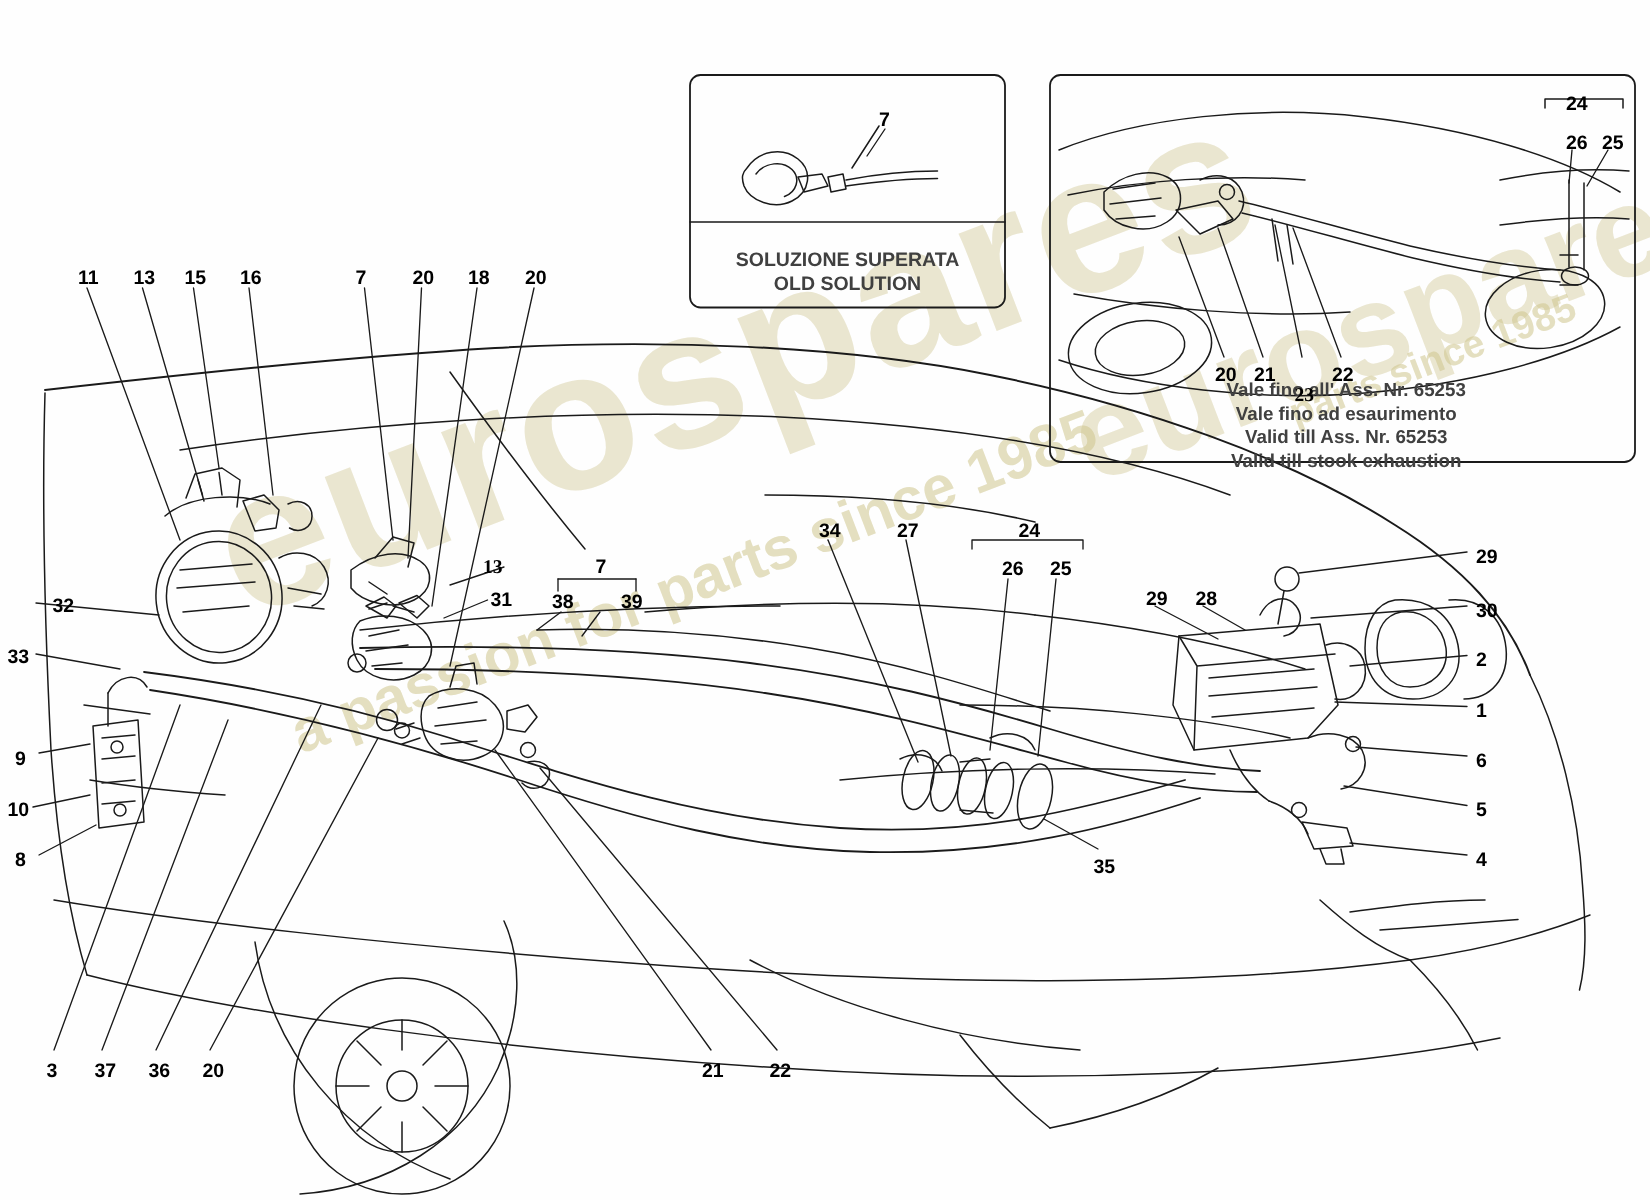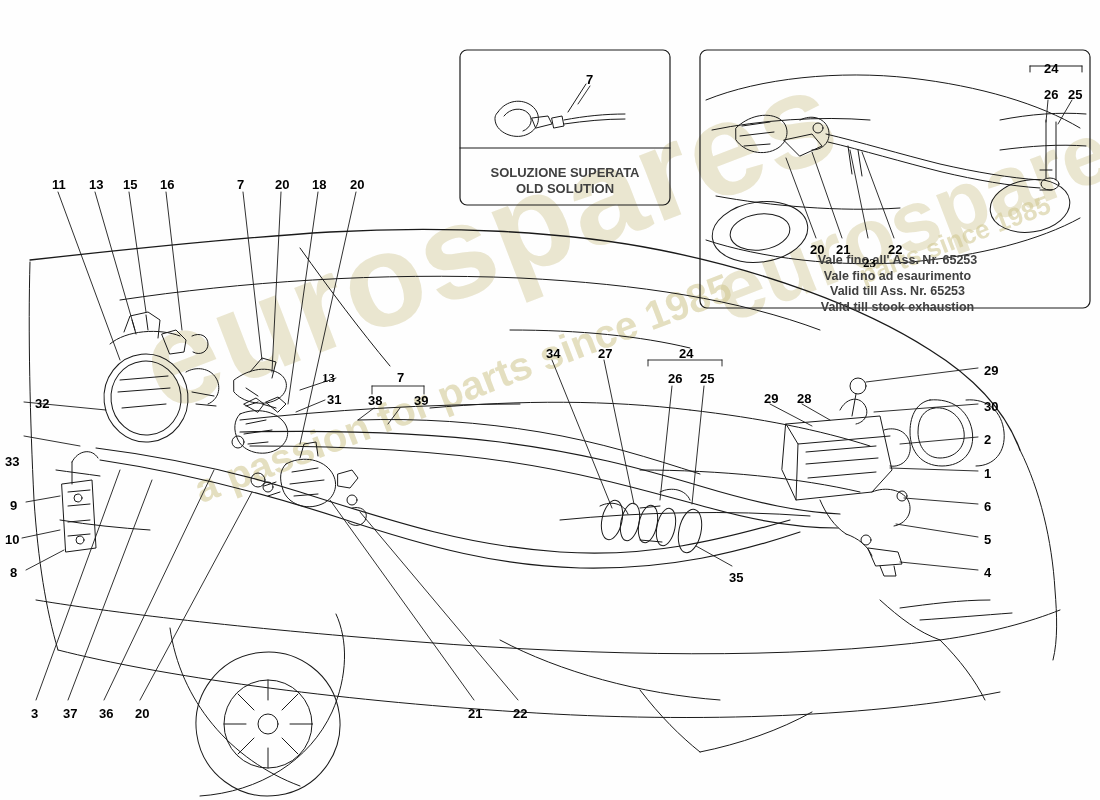--- a/index.html
+++ b/index.html
@@ -341,21 +341,21 @@
       <div class="callout" style="left: 237px; top: 178px;">7</div>
       <div class="callout" style="left: 275px; top: 178px;">20</div>
       <div class="callout" style="left: 312px; top: 178px;">18</div>
       <div class="callout" style="left: 350px; top: 178px;">20</div>
       <div class="callout" style="left: 322px; top: 371px; font-family: Liberation Serif, serif;">13</div>
       <div class="callout" style="left: 397px; top: 371px;">7</div>
       <div class="callout" style="left: 327px; top: 393px;">31</div>
       <div class="callout" style="left: 368px; top: 394px;">38</div>
       <div class="callout" style="left: 414px; top: 394px;">39</div>
       <div class="callout" style="left: 5px; top: 397px; margin-left: 30px;">32</div>
-      <div class="callout" style="left: 5px; top: 431px; margin-top: 24px;">33</div>
+      <div class="callout" style="left: 5px; top: 431px;">33</div>
       <div class="callout" style="left: 10px; top: 499px;">9</div>
       <div class="callout" style="left: 5px; top: 533px;">10</div>
       <div class="callout" style="left: 10px; top: 566px;">8</div>
       <div class="callout" style="left: 546px; top: 347px;">34</div>
       <div class="callout" style="left: 598px; top: 347px;">27</div>
       <div class="callout" style="left: 679px; top: 347px;">24</div>
       <div class="callout" style="left: 668px; top: 372px;">26</div>
       <div class="callout" style="left: 700px; top: 372px;">25</div>
       <div class="callout" style="left: 764px; top: 392px;">29</div>
       <div class="callout" style="left: 797px; top: 392px;">28</div>

